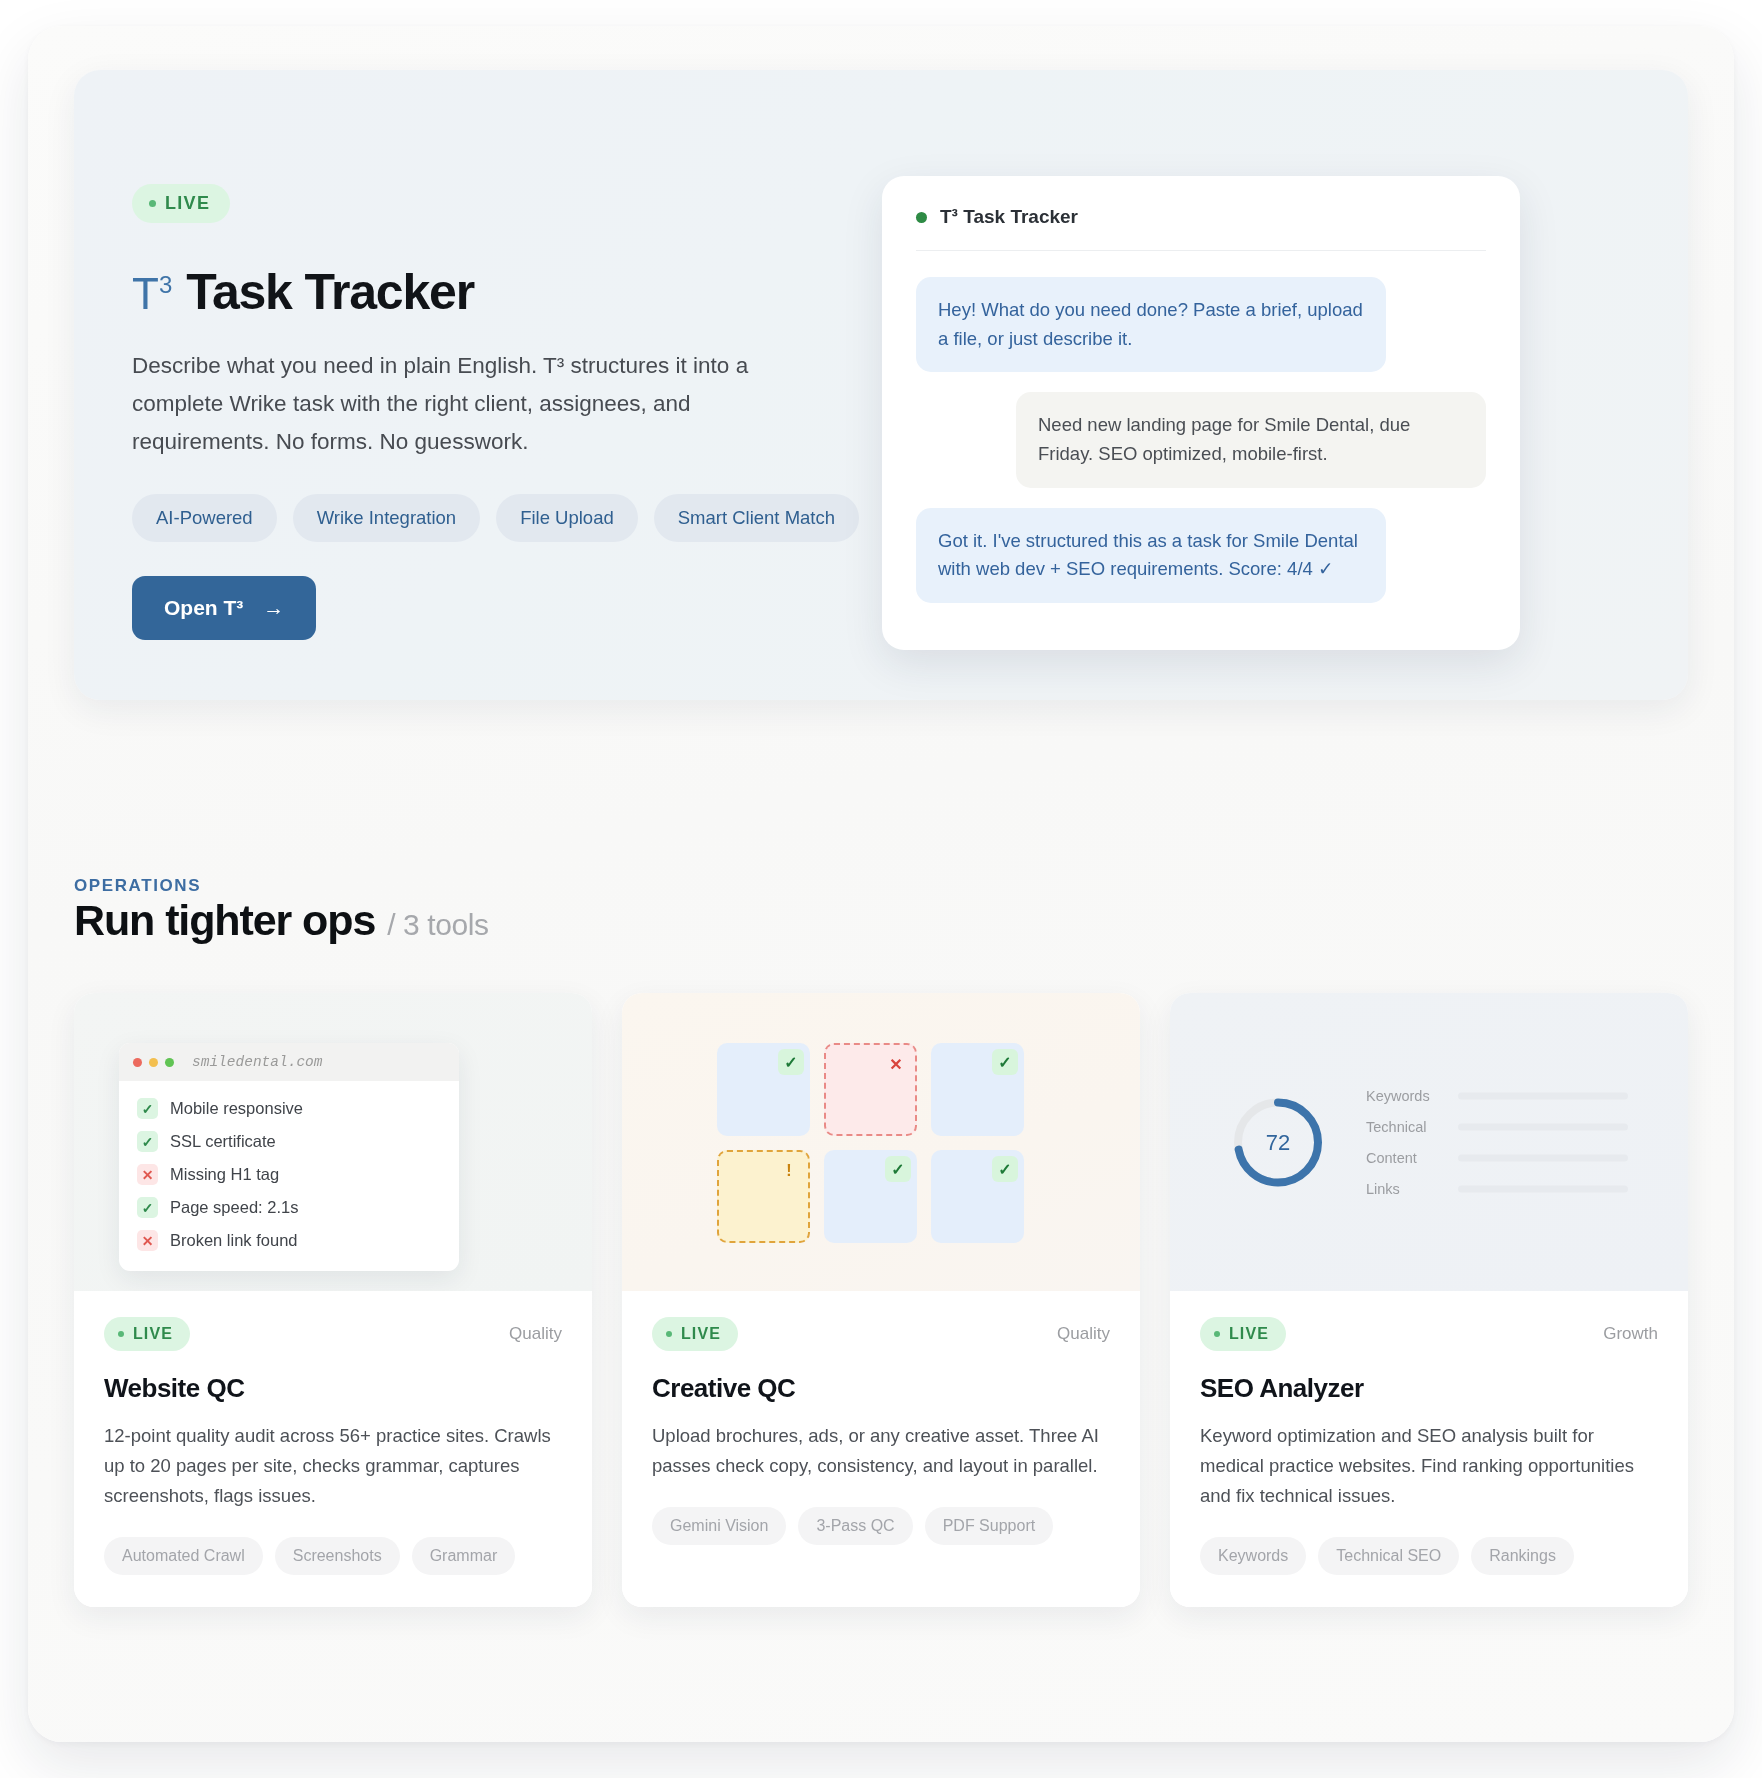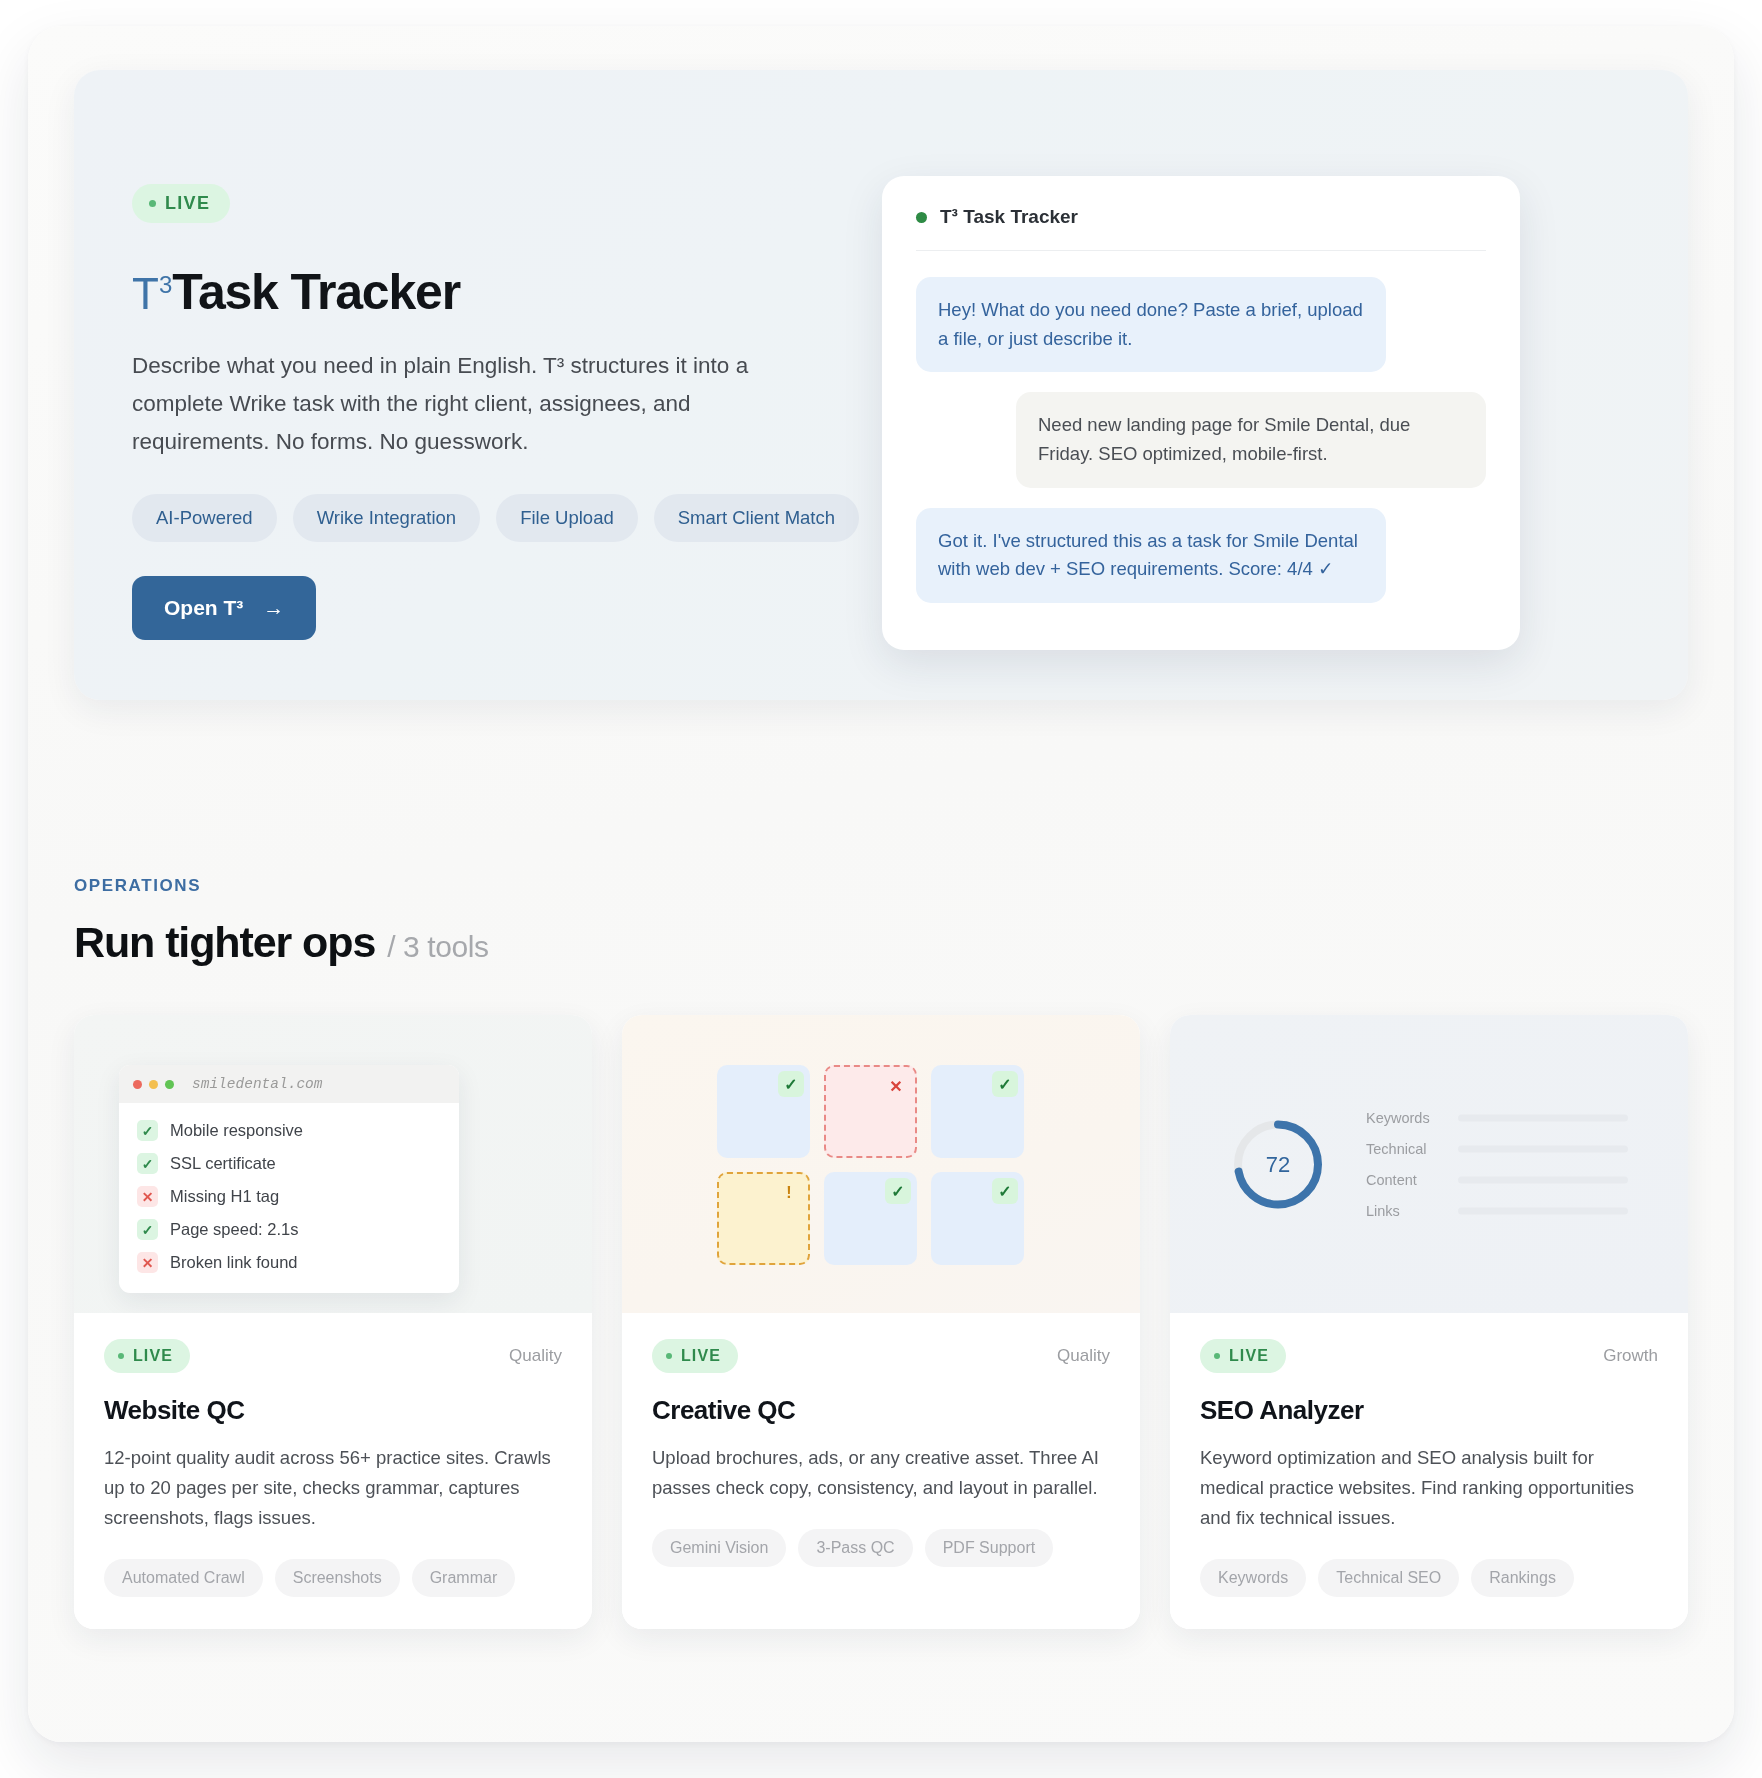--- a/index.html
+++ b/index.html
@@ -66,20 +66,21 @@
   }
 
   .hero-title {
     margin-top: 40px;
     font-size: 50px;
     font-weight: 800;
     letter-spacing: -1.2px;
     color: #111418;
     display: flex;
     align-items: baseline;
+    gap: 14px;
   }
   .hero-title .logo-t {
     color: #3f74a8;
     font-weight: 400;
     font-size: 44px;
     letter-spacing: 0;
   }
   .hero-title .logo-t sup { font-size: 24px; }
 
   .hero-desc {
@@ -177,21 +178,20 @@
   .section {
     margin-top: 176px;
   }
   .section-eyebrow {
     font-size: 17px;
     font-weight: 700;
     letter-spacing: 1.6px;
     color: #3d6da2;
   }
   .section-title {
-    margin-top: 22px;
     font-size: 43px;
     font-weight: 800;
     letter-spacing: -1.1px;
     color: #0d1013;
     display: flex;
     align-items: baseline;
     gap: 12px;
     text-align: right;
   }
   .section-title .count {

